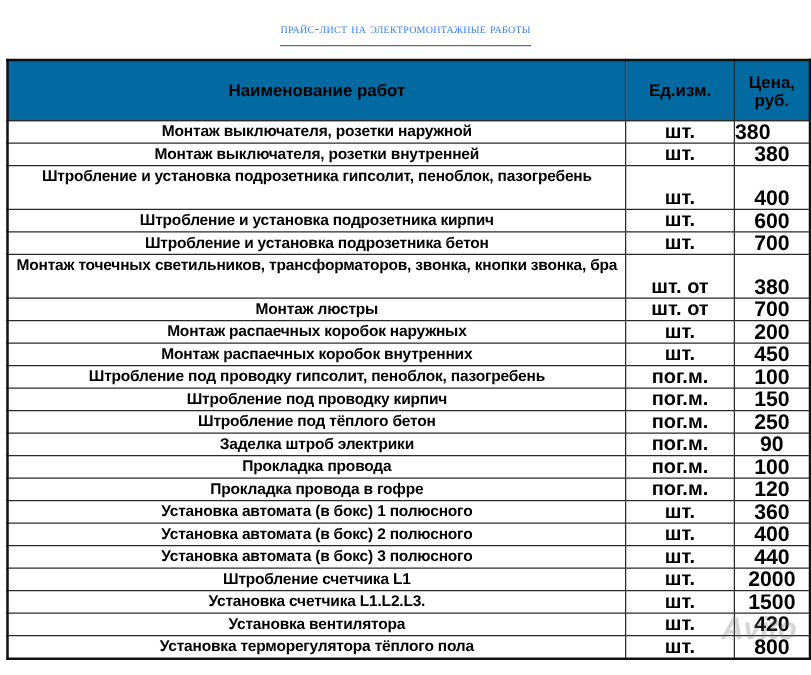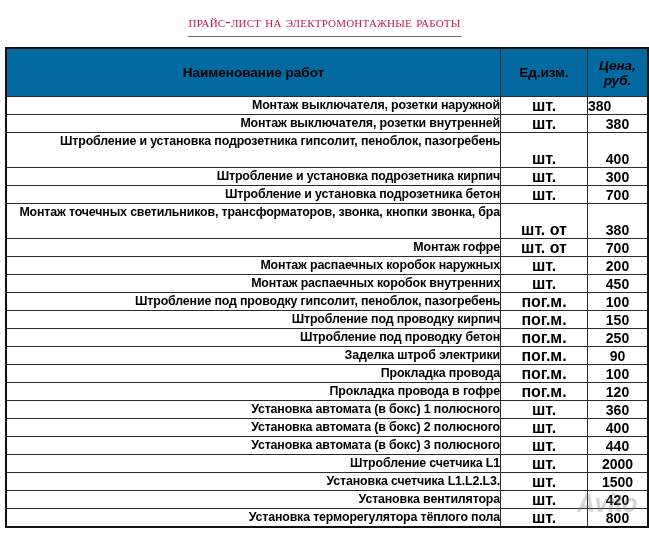--- a/index.html
+++ b/index.html
@@ -26,24 +26,24 @@
   .title-wrap {
     position: absolute;
     top: 11px;
     left: 0;
     width: 649px;
     text-align: center;
   }
   .title {
     display: inline-block;
     font-family: "Liberation Serif", "DejaVu Serif", serif;
-    font-size: 16px;
+    font-size: 12px;
     line-height: 22px;
     letter-spacing: 0.2px;
-    color: #be185d;
+    color: #3b82f6;
     font-variant: small-caps;
     text-transform: lowercase;
     border-bottom: 1.5px solid #6a6a6a;
     padding-bottom: 3px;
     white-space: nowrap;
   }
 
   
   .table-wrap {
     position: absolute;
@@ -74,45 +74,44 @@
     font-size: 13.5px;
     text-align: center;
     vertical-align: middle;
     border-bottom: 2px solid #111111;
   }
   th.col-name   { width: 493px; }
   th.col-unit   { width: 86px; }
   th.col-price  { width: 59px; }
   th.col-price .price-head {
     line-height: 15px;
-    font-style: italic;
   }
 
   
   tbody td {
     font-size: 12.4px;
     line-height: 16px;
   }
   td.c-name {
-    text-align: right;
+    text-align: center;
     padding: 0 4px 0 6px;
     vertical-align: top;
     letter-spacing: -0.15px;
   }
   td.c-unit {
     text-align: center;
     vertical-align: bottom;
     padding-bottom: 0px;
     font-size: 16px;
   }
   td.c-price {
     text-align: center;
     vertical-align: bottom;
     padding: 0 4px 0 4px;
-    font-size: 14px;
+    font-size: 17px;
   }
   td.c-price.align-left {
     text-align: left;
   }
 
   tr.r1 td { height: 17px; }
   tr.r2 td { height: 34px; }
   tr.r2 td.c-name { padding-top: 0px; }
 
   
@@ -166,34 +165,34 @@
             <td class="c-price">380</td>
           </tr>
           <tr class="r2">
             <td class="c-name">Штробление и установка подрозетника гипсолит, пеноблок, пазогребень</td>
             <td class="c-unit">шт.</td>
             <td class="c-price">400</td>
           </tr>
           <tr class="r1">
             <td class="c-name">Штробление и установка подрозетника кирпич</td>
             <td class="c-unit">шт.</td>
-            <td class="c-price">300</td>
+            <td class="c-price">600</td>
           </tr>
           <tr class="r1">
             <td class="c-name">Штробление и установка подрозетника бетон</td>
             <td class="c-unit">шт.</td>
             <td class="c-price">700</td>
           </tr>
           <tr class="r2">
             <td class="c-name">Монтаж точечных светильников, трансформаторов, звонка, кнопки звонка, бра</td>
             <td class="c-unit">шт. от</td>
             <td class="c-price">380</td>
           </tr>
           <tr class="r1">
-            <td class="c-name">Монтаж гофре</td>
+            <td class="c-name">Монтаж люстры</td>
             <td class="c-unit">шт. от</td>
             <td class="c-price">700</td>
           </tr>
           <tr class="r1">
             <td class="c-name">Монтаж распаечных коробок наружных</td>
             <td class="c-unit">шт.</td>
             <td class="c-price">200</td>
           </tr>
           <tr class="r1">
             <td class="c-name">Монтаж распаечных коробок внутренних</td>
@@ -204,21 +203,21 @@
             <td class="c-name">Штробление под проводку гипсолит, пеноблок, пазогребень</td>
             <td class="c-unit">пог.м.</td>
             <td class="c-price">100</td>
           </tr>
           <tr class="r1">
             <td class="c-name">Штробление под проводку кирпич</td>
             <td class="c-unit">пог.м.</td>
             <td class="c-price">150</td>
           </tr>
           <tr class="r1">
-            <td class="c-name">Штробление под проводку бетон</td>
+            <td class="c-name">Штробление под тёплого бетон</td>
             <td class="c-unit">пог.м.</td>
             <td class="c-price">250</td>
           </tr>
           <tr class="r1">
             <td class="c-name">Заделка штроб электрики</td>
             <td class="c-unit">пог.м.</td>
             <td class="c-price">90</td>
           </tr>
           <tr class="r1">
             <td class="c-name">Прокладка провода</td>

